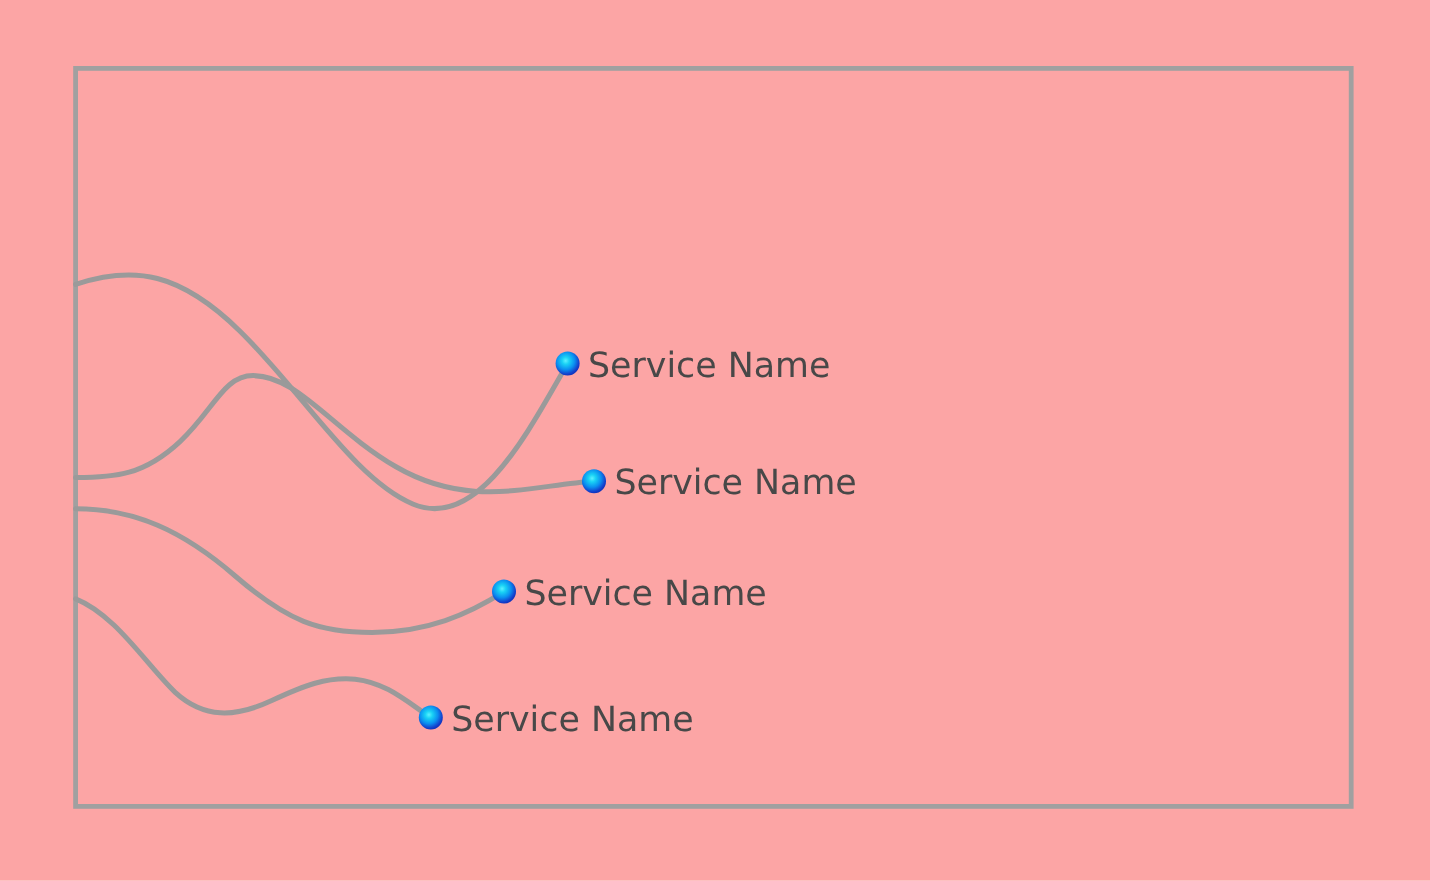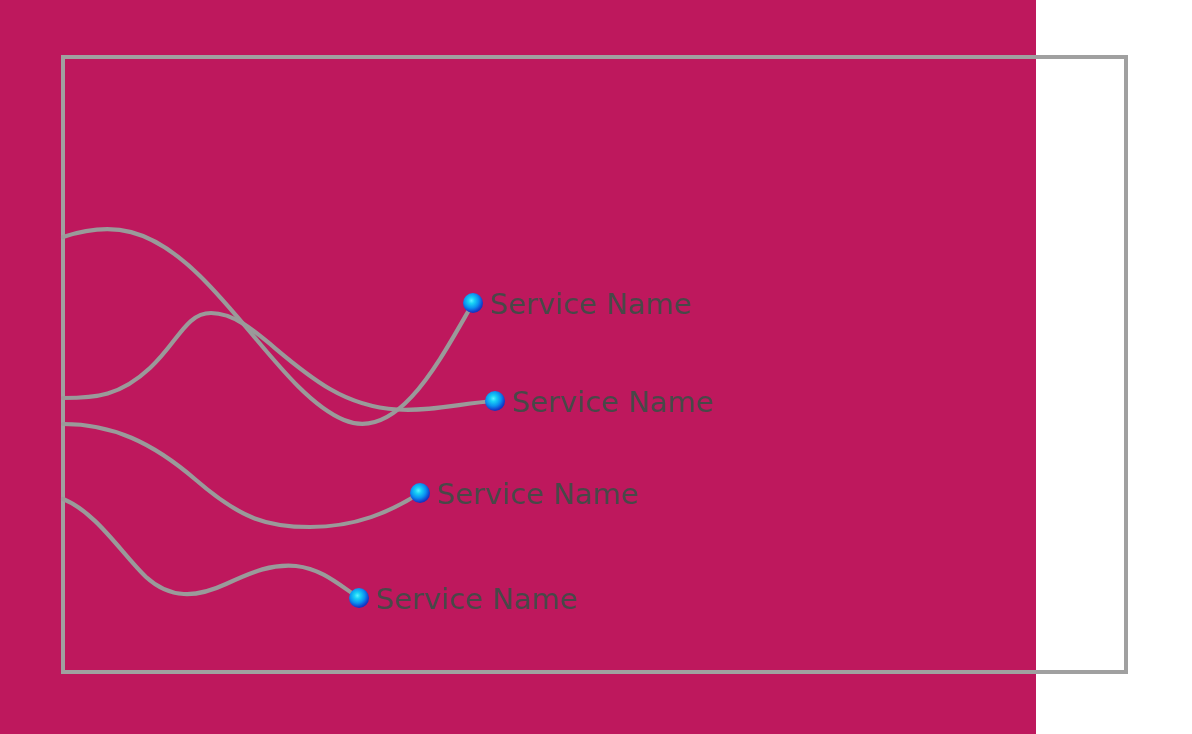--- a/index.html
+++ b/index.html
@@ -9,23 +9,23 @@
   }
   body {
     width: 1192px;
     height: 734px;
     background: #ffffff;
     font-family: "DejaVu Sans", "Liberation Sans", sans-serif;
     overflow: hidden;
   }
   #canvas-root {
     position: relative;
-    width: 1036px;
+    width: 1192px;
     height: 734px;
-    background: #be185d;
+    background: #fca5a5;
   }
   #diagram-svg {
     position: absolute;
     left: 0;
     top: 0;
     width: 1192px;
     height: 734px;
     display: block;
   }
   .frame-rect {

